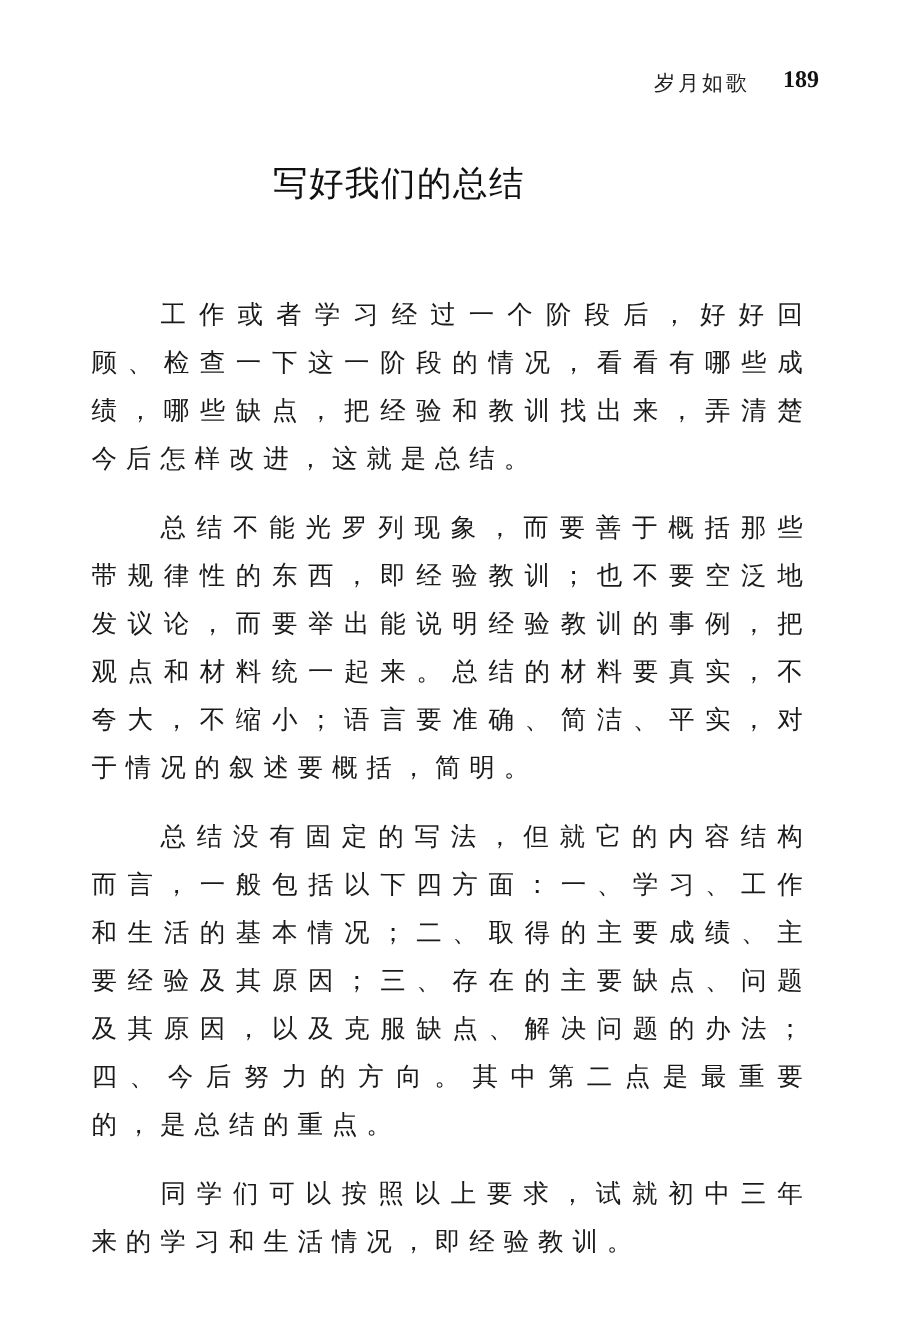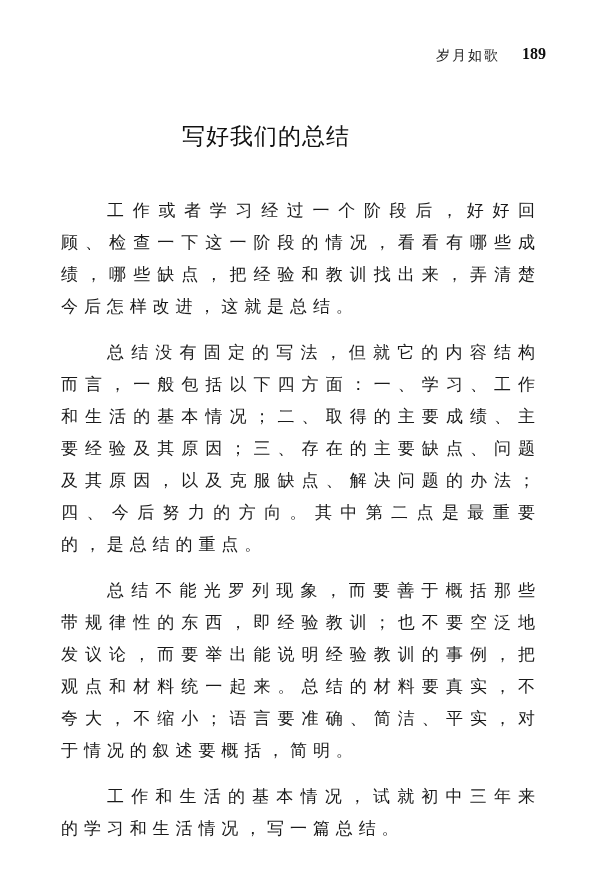--- a/index.html
+++ b/index.html
@@ -2,32 +2,32 @@
 <html><head>
 <meta charset="utf-8">
 <style>
   html, body { margin: 0; padding: 0; background: #ffffff; }
   body { width: 600px; height: 896px; position: relative; overflow: hidden;
          font-family: "DejaVu Serif", "Liberation Serif", serif; color: #1a1a1a; }
   .running-head { position: absolute; top: 47px; left: 436px; font-size: 14px;
                   letter-spacing: 2px; color: #222; }
   .page-num { position: absolute; top: 45px; left: 522px; font-size: 16px;
               font-weight: bold; font-family: Liberation Serif, serif; color: #111; }
-  .title { position: absolute; top: 121px; left: 0; width: 532px; text-align: center;
+  .title { position: absolute; top: 107px; left: 0; width: 532px; text-align: center;
            font-size: 23px; font-family: "DejaVu Sans", sans-serif; color: #111; letter-spacing: 1px; }
   .body { position: absolute; top: 180px; left: 47px; width: 508px; }
   .para { margin: 14px; font-size: 17px; line-height: 32px; letter-spacing: 5.9px;
           text-indent: 46px; text-align: justify; word-break: break-all; }
 </style>
 </head>
 <body>
 
 <div class="running-head">岁月如歌</div>
 <div class="page-num">189</div>
 
 <h1 class="title" style="margin:0;font-weight:normal;">写好我们的总结</h1>
 
 <div class="body">
   <p class="para">工作或者学习经过一个阶段后，好好回顾、检查一下这一阶段的情况，看看有哪些成绩，哪些缺点，把经验和教训找出来，弄清楚今后怎样改进，这就是总结。</p>
+  <p class="para">总结不能光罗列现象，而要善于概括那些带规律性的东西，即经验教训；也不要空泛地发议论，而要举出能说明经验教训的事例，把观点和材料统一起来。总结的材料要真实，不夸大，不缩小；语言要准确、简洁、平实，对于情况的叙述要概括，简明。</p>
   <p class="para">总结没有固定的写法，但就它的内容结构而言，一般包括以下四方面：一、学习、工作和生活的基本情况；二、取得的主要成绩、主要经验及其原因；三、存在的主要缺点、问题及其原因，以及克服缺点、解决问题的办法；四、今后努力的方向。其中第二点是最重要的，是总结的重点。</p>
-  <p class="para">总结不能光罗列现象，而要善于概括那些带规律性的东西，即经验教训；也不要空泛地发议论，而要举出能说明经验教训的事例，把观点和材料统一起来。总结的材料要真实，不夸大，不缩小；语言要准确、简洁、平实，对于情况的叙述要概括，简明。</p>
-  <p class="para">工作和生活的基本情况，试就初中三年来的学习和生活情况，写一篇总结。</p>
+  <p class="para">同学们可以按照以上要求，试就初中三年来的学习和生活情况，即经验教训。</p>
 </div>
 
 </body></html>

